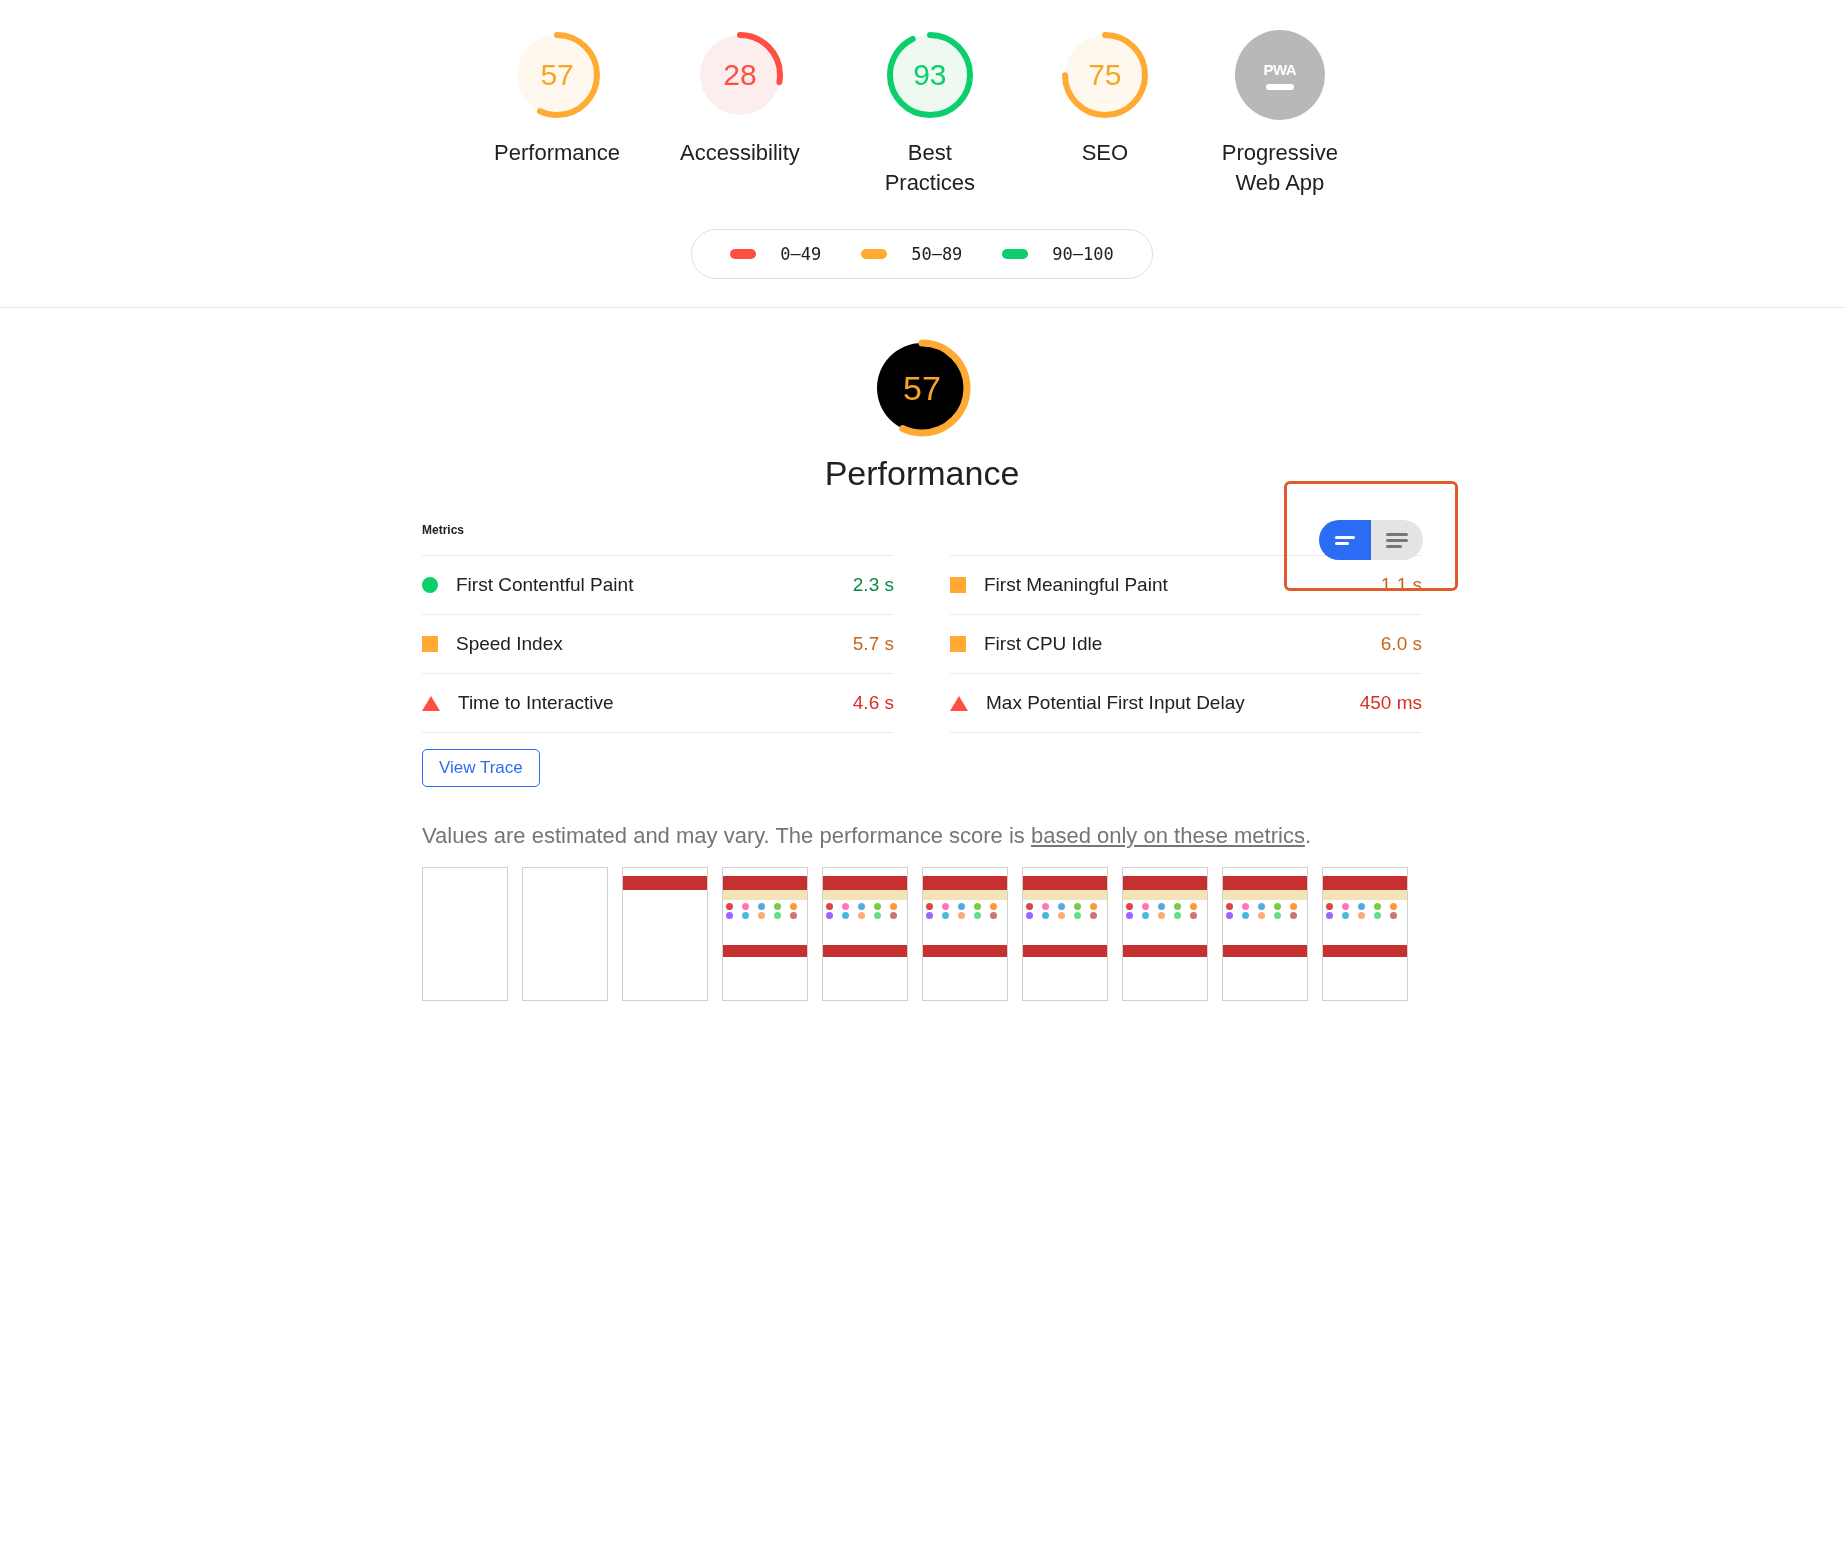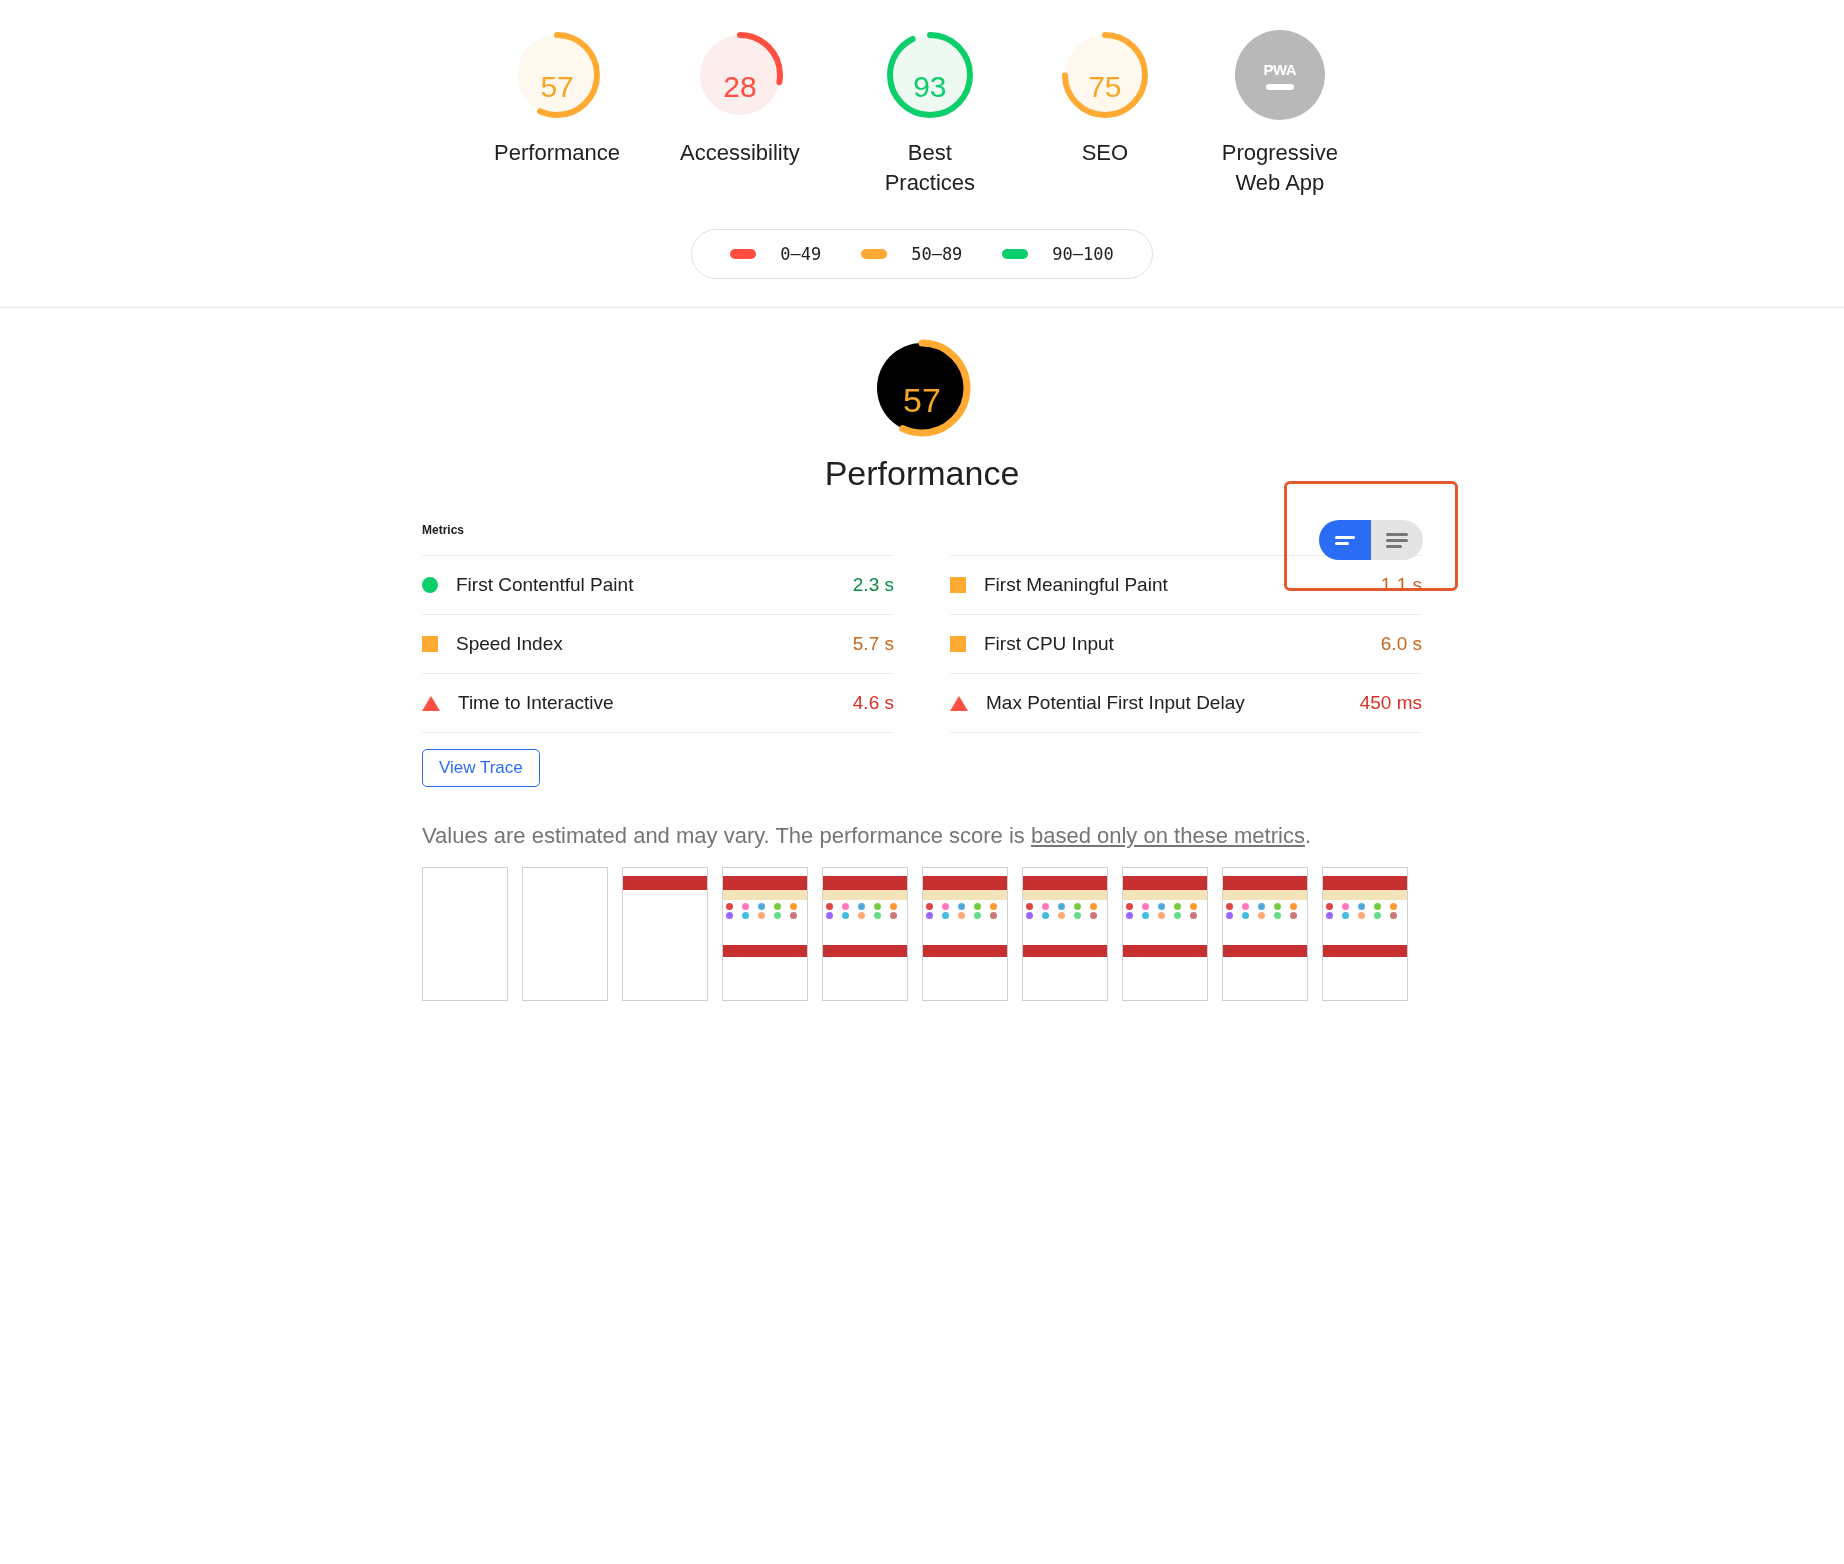--- a/index.html
+++ b/index.html
@@ -3,21 +3,21 @@
 <meta charset="utf-8">
 <style>
 * { margin: 0; padding: 0; box-sizing: border-box; }
 body { font-family: -apple-system, BlinkMacSystemFont, "Segoe UI", Helvetica, Arial, sans-serif; background: #fff; color: #212121; }
 
 .summary { display: flex; justify-content: center; gap: 60px; padding: 30px 0 20px; }
 .gauge-wrap { display: flex; flex-direction: column; align-items: center; }
 .gauge { position: relative; width: 90px; height: 90px; }
 .gauge svg { transform: rotate(-90deg); }
 .gauge-arc { fill: none; stroke-width: 6; stroke-linecap: round; }
-.gauge-num { position: absolute; top: 12px; left: 0; width: 100%; height: 100%; display: flex; align-items: center; justify-content: center; font-size: 30px; font-weight: 500; }
+.gauge-num { position: absolute; top: 0; left: 0; width: 100%; height: 100%; display: flex; align-items: center; justify-content: center; font-size: 30px; font-weight: 500; }
 .gauge-label { margin-top: 18px; font-size: 22px; text-align: center; line-height: 1.35; max-width: 140px; }
 
 .orange .gauge-arc, .orange .gauge-num { stroke: #fa3; color: #f5a623; }
 .orange .gauge circle.fill { fill: #fff8ef; }
 .red .gauge-arc, .red .gauge-num { stroke: #ff4e42; color: #ff4e42; }
 .red .gauge circle.fill { fill: #fdeeee; }
 .green .gauge-arc, .green .gauge-num { stroke: #0cce6b; color: #0cce6b; }
 .green .gauge circle.fill { fill: #eef9f1; }
 
 .pwa-badge { width: 90px; height: 90px; border-radius: 50%; background: #b8b8b8; display: flex; flex-direction: column; align-items: center; justify-content: center; gap: 6px; }
@@ -200,21 +200,21 @@
         <span class="name">First Meaningful Paint</span>
         <span class="val">1.1 s</span>
       </div>
       <div class="mrow o">
         <span class="ic square"></span>
         <span class="name">Speed Index</span>
         <span class="val">5.7 s</span>
       </div>
       <div class="mrow o">
         <span class="ic square"></span>
-        <span class="name">First CPU Input</span>
+        <span class="name">First CPU Idle</span>
         <span class="val">6.0 s</span>
       </div>
       <div class="mrow r">
         <span class="ic tri"></span>
         <span class="name">Time to Interactive</span>
         <span class="val">4.6 s</span>
       </div>
       <div class="mrow r">
         <span class="ic tri"></span>
         <span class="name">Max Potential First Input Delay</span>

